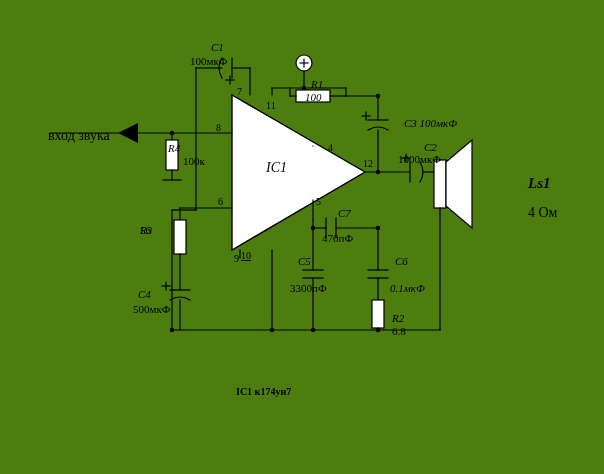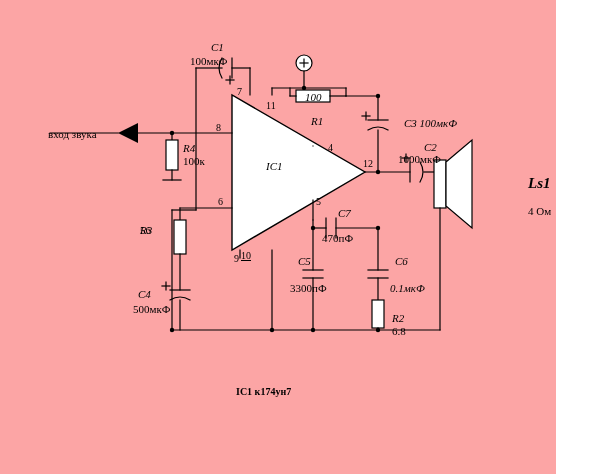--- a/index.html
+++ b/index.html
@@ -5,41 +5,41 @@
   html, body {
     margin: 0;
     padding: 0;
     background: #ffffff;
   }
   body {
     font-family: "Liberation Serif", serif;
   }
   #schematic {
     position: relative;
-    width: 556px;
+    width: 604px;
     height: 474px;
-    background: #fca5a5;
+    background: #4d7c0f;
     overflow: hidden;
   }
   #schematic svg {
     position: absolute;
     left: 0;
     top: 0;
   }
   .lbl {
     position: absolute;
     font-family: "Liberation Serif", serif;
     font-size: 11px;
     color: #000000;
     white-space: nowrap;
     line-height: 1.1;
   }
   .lbl.italic { font-style: italic; }
   .lbl.bold { font-weight: bold; }
-  .lbl.big { font-size: 11px; }
+  .lbl.big { font-size: 14px; }
   .lbl.bigger { font-size: 15px; }
   .pin {
     position: absolute;
     font-family: "Liberation Serif", serif;
     font-size: 10px;
     color: #000000;
     white-space: nowrap;
   }
   .note {
     position: absolute;
@@ -179,29 +179,29 @@
 
       <line x1="162" y1="286" x2="170" y2="286"></line>
       <line x1="166" y1="282" x2="166" y2="290"></line>
 
     </g>
   </svg>
 
   <div class="lbl italic" style="left:211px; top:41px;">C1</div>
   <div class="lbl" style="left:190px; top:55px;">100мкФ</div>
 
-  <div class="lbl italic" style="left:311px; top:78px;margin-top:37px;">R1</div>
+  <div class="lbl italic" style="left:311px; top:78px;">R1</div>
   <div class="lbl italic" style="left:305px; top:91px;">100</div>
 
   <div class="lbl italic" style="left:404px; top:117px;"><span>C3</span> <span>100мкФ</span></div>
 
   <div class="lbl italic" style="left:424px; top:141px;">C2</div>
   <div class="lbl" style="left:398px; top:153px;">1000мкФ</div>
 
-  <div class="lbl italic" style="left:183px; top:142px;">R4</div>
+  <div class="lbl italic" style="left:168px; top:142px;">R4</div>
   <div class="lbl" style="left:183px; top:155px;">100к</div>
 
   <div class="lbl italic" style="left:338px; top:207px;">C7</div>
   <div class="lbl" style="left:322px; top:232px;">470пФ</div>
 
   <div class="lbl italic" style="left:140px; top:224px;">R3</div>
   <div class="lbl" style="left:140px; top:224px;">56</div>
 
   <div class="lbl italic" style="left:298px; top:255px;">C5</div>
   <div class="lbl" style="left:290px; top:282px;">3300пФ</div>

